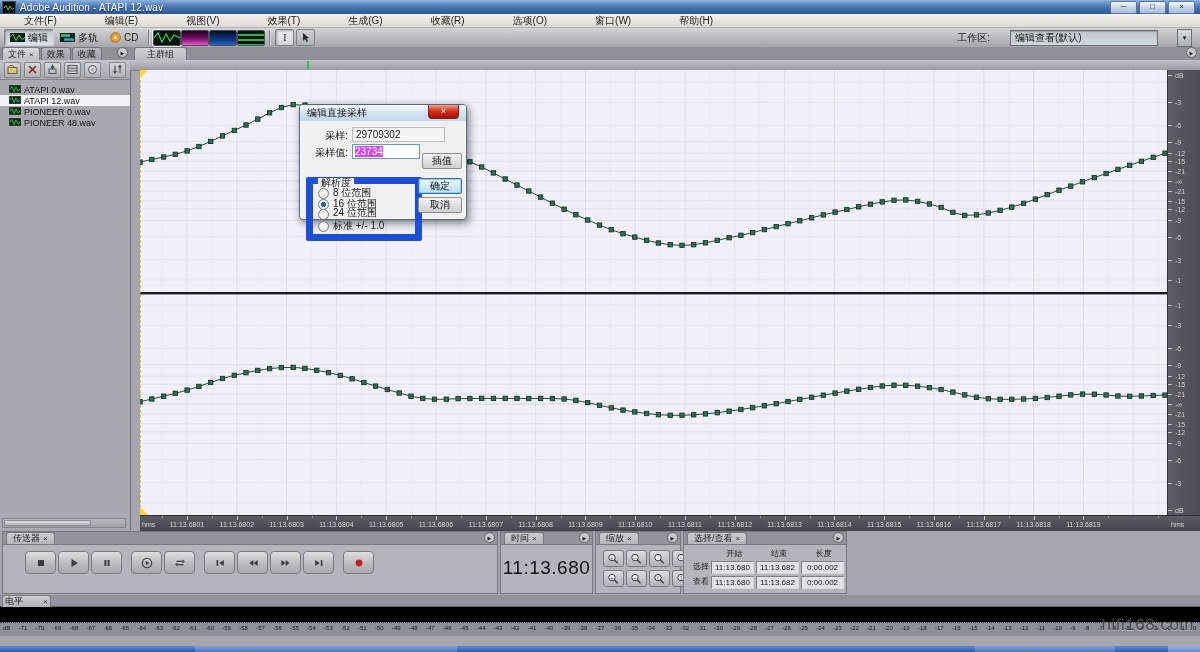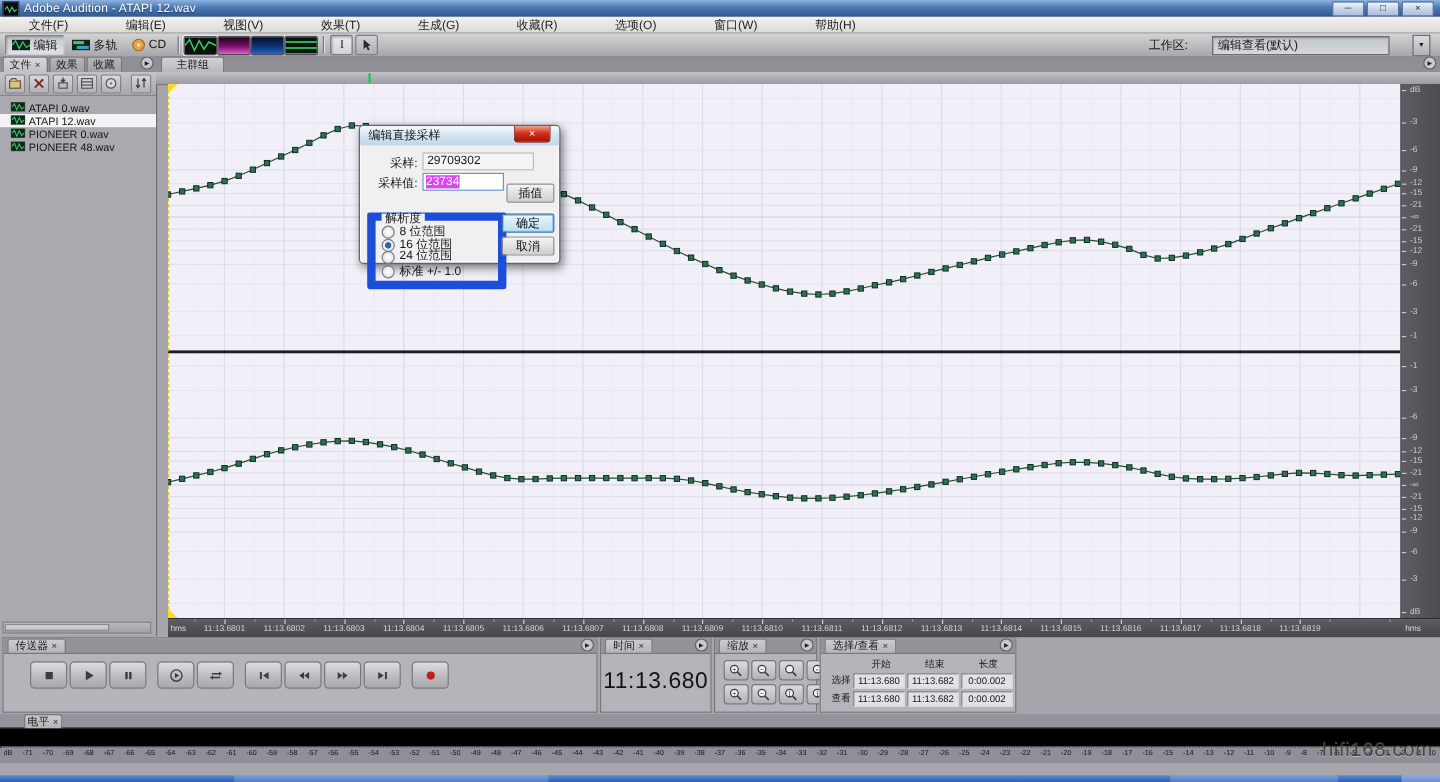--- a/index.html
+++ b/index.html
@@ -93,22 +93,22 @@
   .zgrid{display:grid;grid-template-columns:repeat(4,19px);gap:3px 4px;padding:5px 0 0 7px}
   .zbtn{width:19px;height:15px;border:1px solid #797981;border-radius:3px;
     background:linear-gradient(#dcdcdf,#b2b2b6);display:flex;align-items:center;justify-content:center}
   .seltab{padding:1px 0 0 2px;font-size:8px;color:#161616}
   .selrow{display:flex;align-items:flex-start;margin-top:2px}
   .sel-label{width:24px;text-align:right;padding-right:2px}
   .sel-box{width:43px;height:11px;margin-right:2px;background:#e2e2e6;font-size:8px;
     border:1px solid;border-color:#7f7f87 #d9d9dd #d9d9dd #7f7f87;display:flex;align-items:center;justify-content:center}
   .sel-head{width:45px;text-align:center;font-size:8px}
   
-  .lv-tab{position:absolute;top:595px;left:20px;height:11px;padding:0 2px;font-size:9px;color:#1c1c1c;
-    display:flex;align-items:center;gap:3px;background:linear-gradient(#cdcdd1,#b1b1b7);
+  .lv-tab{position:absolute;top:595px;left:2px;height:11px;padding:0 2px;font-size:9px;color:#1c1c1c;
+    display:flex;align-items:center;gap:20px;background:linear-gradient(#cdcdd1,#b1b1b7);
     border:1px solid #78787e;border-bottom:none;border-radius:3px 3px 0 0;z-index:2}
   .lv-tabrow{position:absolute;top:595px;left:0;right:0;height:11px;background:#93939b;border-bottom:1px solid #6d6d73}
   .lv-meter{position:absolute;top:606px;left:0;right:0;height:16px;background:#000;border-top:1px solid #5f5f65}
   .lv-scale{position:absolute;top:622px;left:0;right:0;height:11px;background:#8f8f97;border-top:1px dotted #3a3a40;
     display:flex;justify-content:space-between;padding:2px 3px 0 3px;font-size:6px;color:#15151b}
   
   .statusbar{position:absolute;top:633px;left:0;right:0;height:13px;display:flex;align-items:center;
     background:linear-gradient(#edebe6,#d3d0c9);border-top:1px solid #97938b;font-size:9px;color:#191919}
   .st-left{padding-left:5px;margin-right:auto;white-space:nowrap}
   .st-seg{padding:0 8px;height:11px;display:flex;align-items:center;border-left:1px solid #a29e96;white-space:nowrap}

